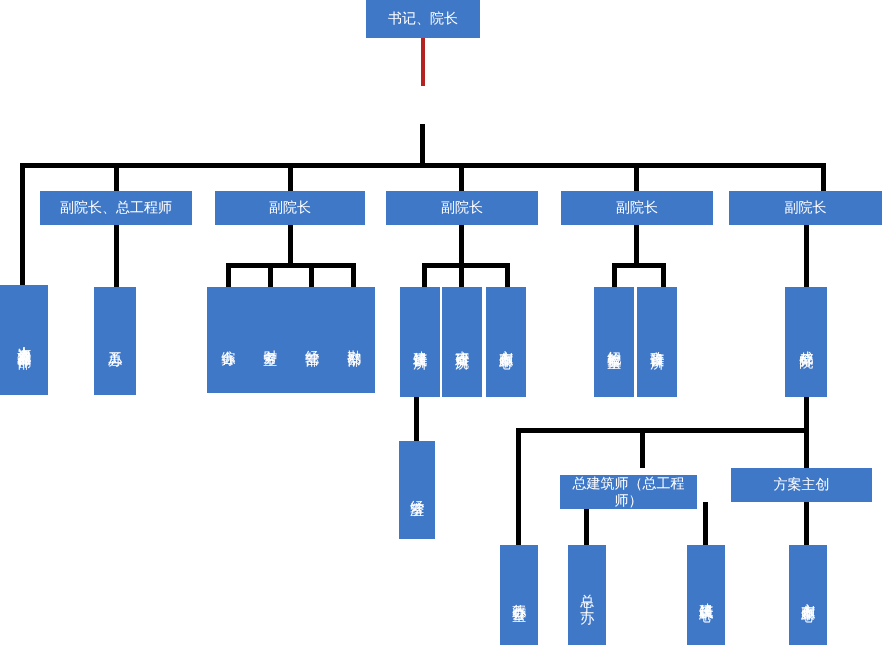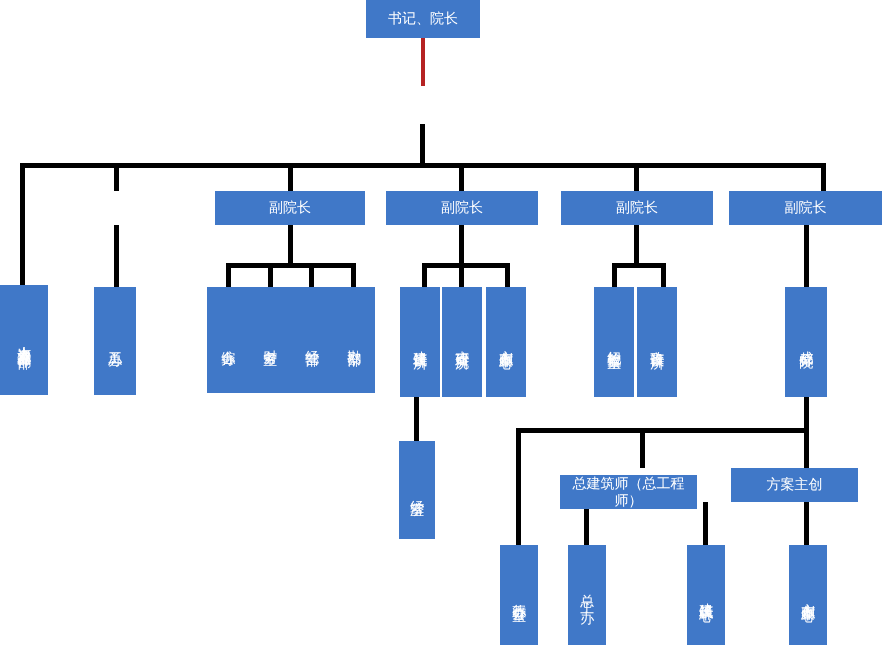--- a/index.html
+++ b/index.html
@@ -107,20 +107,21 @@
   <div class="conn" style="left:804px; top:428px; width:5px; height:40px;"></div>
 
   <div class="conn" style="left:584px; top:502px; width:5px; height:44px;"></div>
   <div class="conn" style="left:703px; top:502px; width:5px; height:44px;"></div>
 
   <div class="conn" style="left:804px; top:502px; width:5px; height:44px;"></div>
 
   <div class="node horiz" style="left:366px; top:0px; width:114px; height:38px;">书记、院长</div>
 
 
+  <div class="node horiz" style="left:40px; top:191px; width:152px; height:34px;">副院长、总工程师</div>
 
   <div class="node horiz" style="left:215px; top:191px; width:150px; height:34px;">副院长</div>
 
   <div class="node horiz" style="left:386px; top:191px; width:152px; height:34px;">副院长</div>
 
   <div class="node horiz" style="left:561px; top:191px; width:152px; height:34px;">副院长</div>
 
   <div class="node horiz" style="left:729px; top:191px; width:153px; height:34px;">副院长</div>
 
   <div class="node vert dual" style="left:0px; top:285px; width:48px; height:110px; writing-mode:vertical-rl; text-orientation:upright; align-items:center; justify-content:center;">
@@ -147,21 +148,21 @@
   <div class="node vert" style="left:594px; top:287px; width:40px; height:110px;">纪检监察室</div>
 
   <div class="node vert" style="left:637px; top:287px; width:40px; height:110px;">市政设计所</div>
 
   <div class="node vert" style="left:785px; top:287px; width:42px; height:110px;">成都分院</div>
 
   <div class="node vert" style="left:399px; top:441px; width:36px; height:98px;">经济室</div>
 
   <div class="node horiz" style="left:560px; top:475px; width:137px; height:34px;text-align:center;">总建筑师（总工程师）</div>
 
-  <div class="node horiz" style="left:731px; top:468px; width:127px; height:34px;text-align:center;">方案主创</div>
+  <div class="node horiz" style="left:731px; top:468px; width:141px; height:34px;text-align:center;">方案主创</div>
 
   <div class="node vert" style="left:500px; top:545px; width:38px; height:100px;">行政办公室</div>
 
   <div class="node vert spaced" style="left:568px; top:545px; width:38px; height:100px;">总工办</div>
 
   <div class="node vert" style="left:687px; top:545px; width:38px; height:100px;">建筑设计中心</div>
 
   <div class="node vert" style="left:789px; top:545px; width:38px; height:100px;">方案创作中心</div>
 
 </div>

